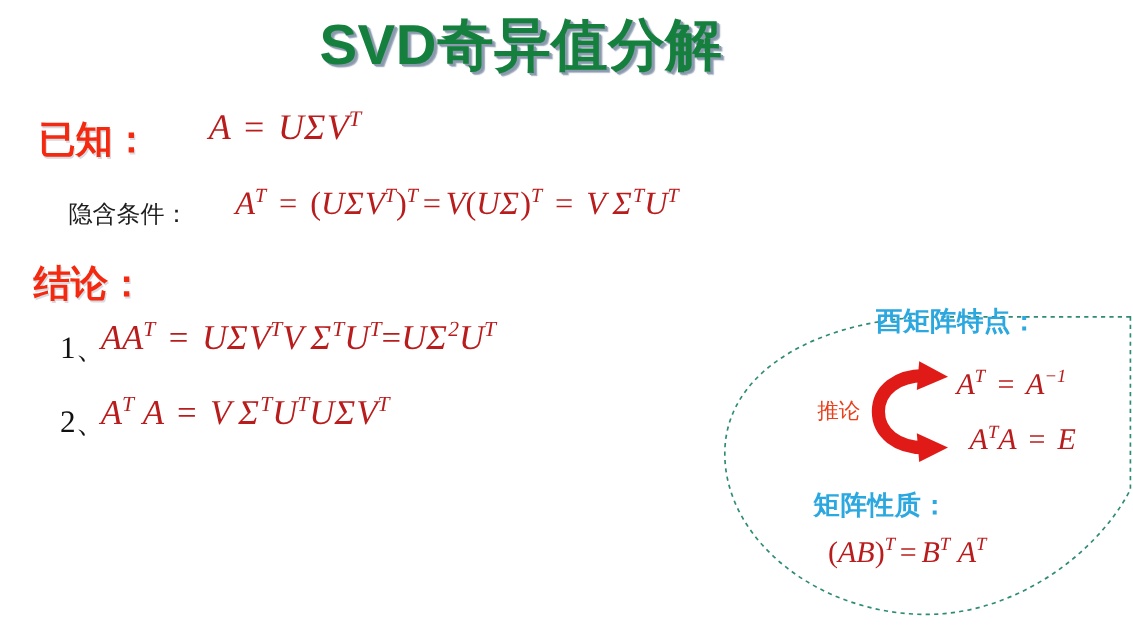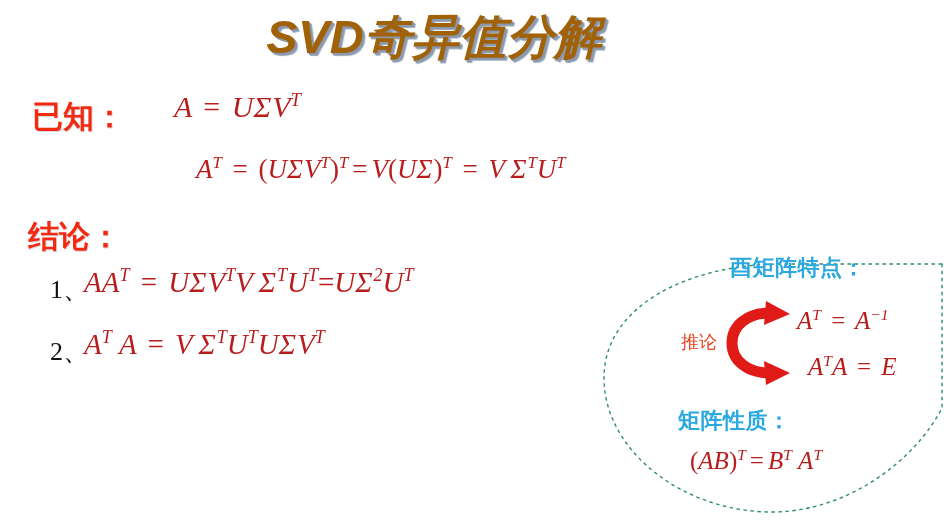--- a/index.html
+++ b/index.html
@@ -23,27 +23,26 @@
   .title {
     position: absolute;
     left: 0;
     top: 6px;
     width: 868px;
     text-align: center;
     font-family: "Liberation Sans", sans-serif;
     font-weight: bold;
     font-size: 47px;
     letter-spacing: 0.5px;
-    color: #a16207;
+    color: #15803d;
     text-shadow:
        2px 2px 0 #8a99ae,
        3px 3px 1px #9aa7b8,
        1px 1px 0 #b9c3d0;
     white-space: nowrap;
-    font-style: italic;
   }
 
   
   .heading-red {
     position: absolute;
     font-family: "Liberation Sans", sans-serif;
     font-weight: bold;
     font-size: 31px;
     color: #f4290f;
     white-space: nowrap;
@@ -166,20 +165,21 @@
   <div class="title">SVD奇异值分解</div>
 
   <div class="heading-red" id="given-label">已知：</div>
 
   <div class="math" id="f-given">
     <span class="opn" style="font-style:italic">A</span>
     <span class="op">=</span>
     <span style="font-style:italic">U</span><span class="sig">Σ</span><span style="font-style:italic">V</span><sup>T</sup>
   </div>
 
+  <div class="sub-label" id="implied-label">隐含条件：</div>
 
   <div class="math" id="f-implied">
     <span style="font-style:italic">A</span><sup>T</sup>
     <span class="op">=</span>
     <span class="paren">(</span><span style="font-style:italic">U</span><span class="sig">Σ</span><span style="font-style:italic">V</span><sup>T</sup><span class="paren">)</span><sup>T</sup><span class="op">=</span><span style="font-style:italic">V</span><span class="paren">(</span><span style="font-style:italic">U</span><span class="sig">Σ</span><span class="paren">)</span><sup>T</sup>
     <span class="op">=</span>
     <span style="font-style:italic">V</span> <span class="sig">Σ</span><sup>T</sup><span style="font-style:italic">U</span><sup>T</sup>
   </div>
 
   <div class="heading-red" id="concl-label">结论：</div>

